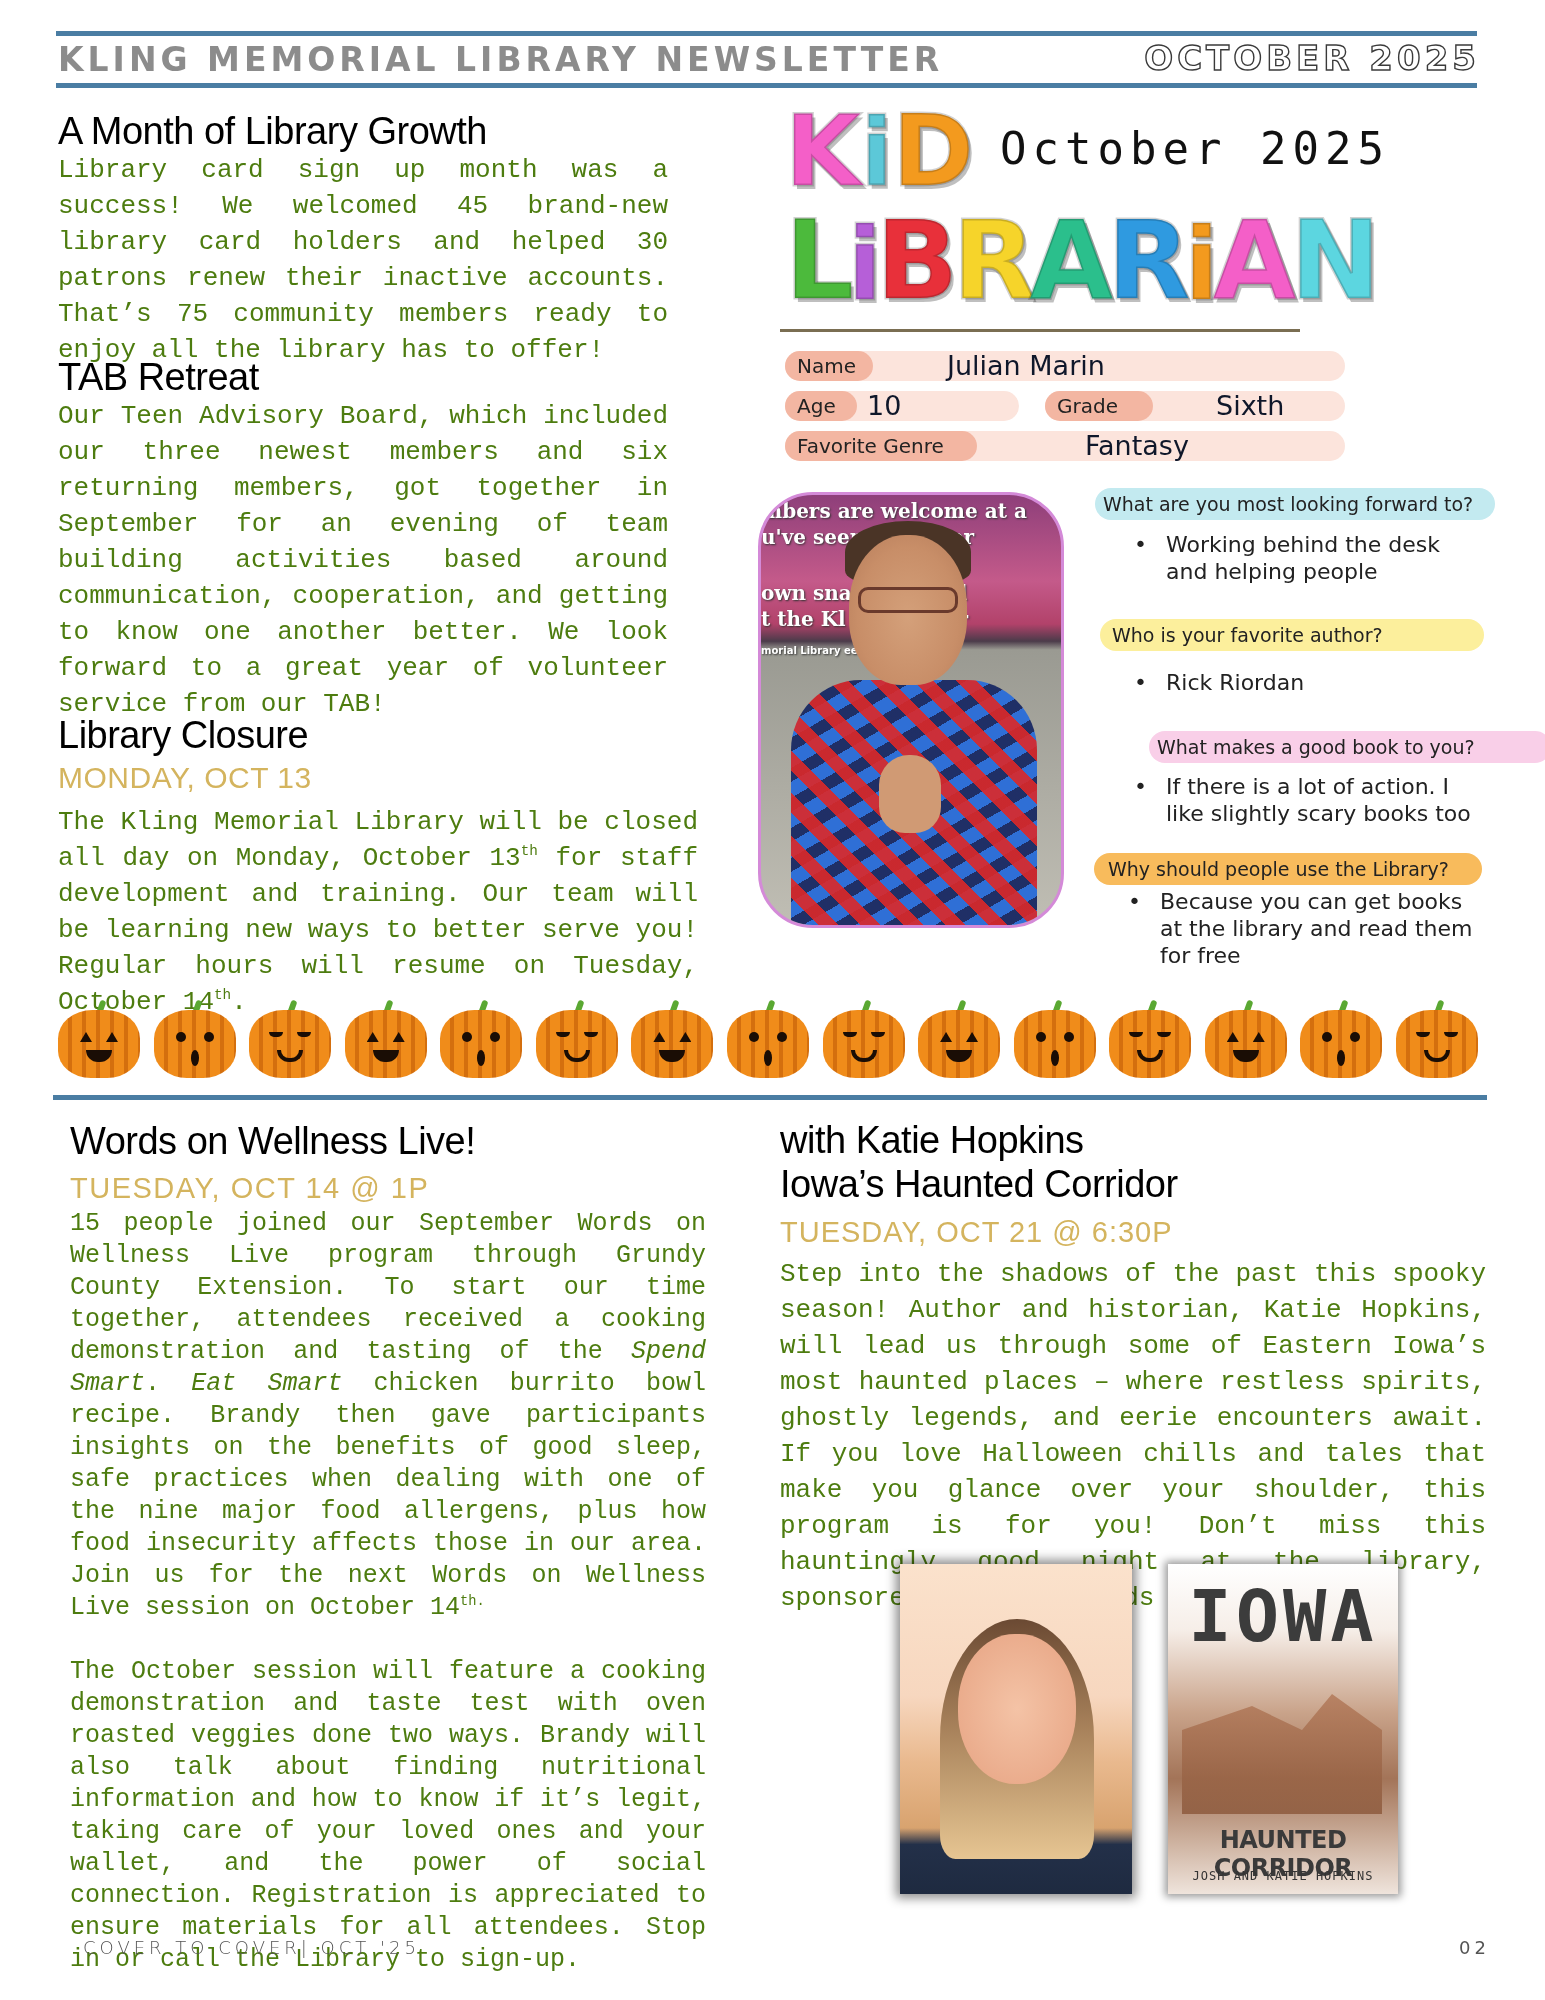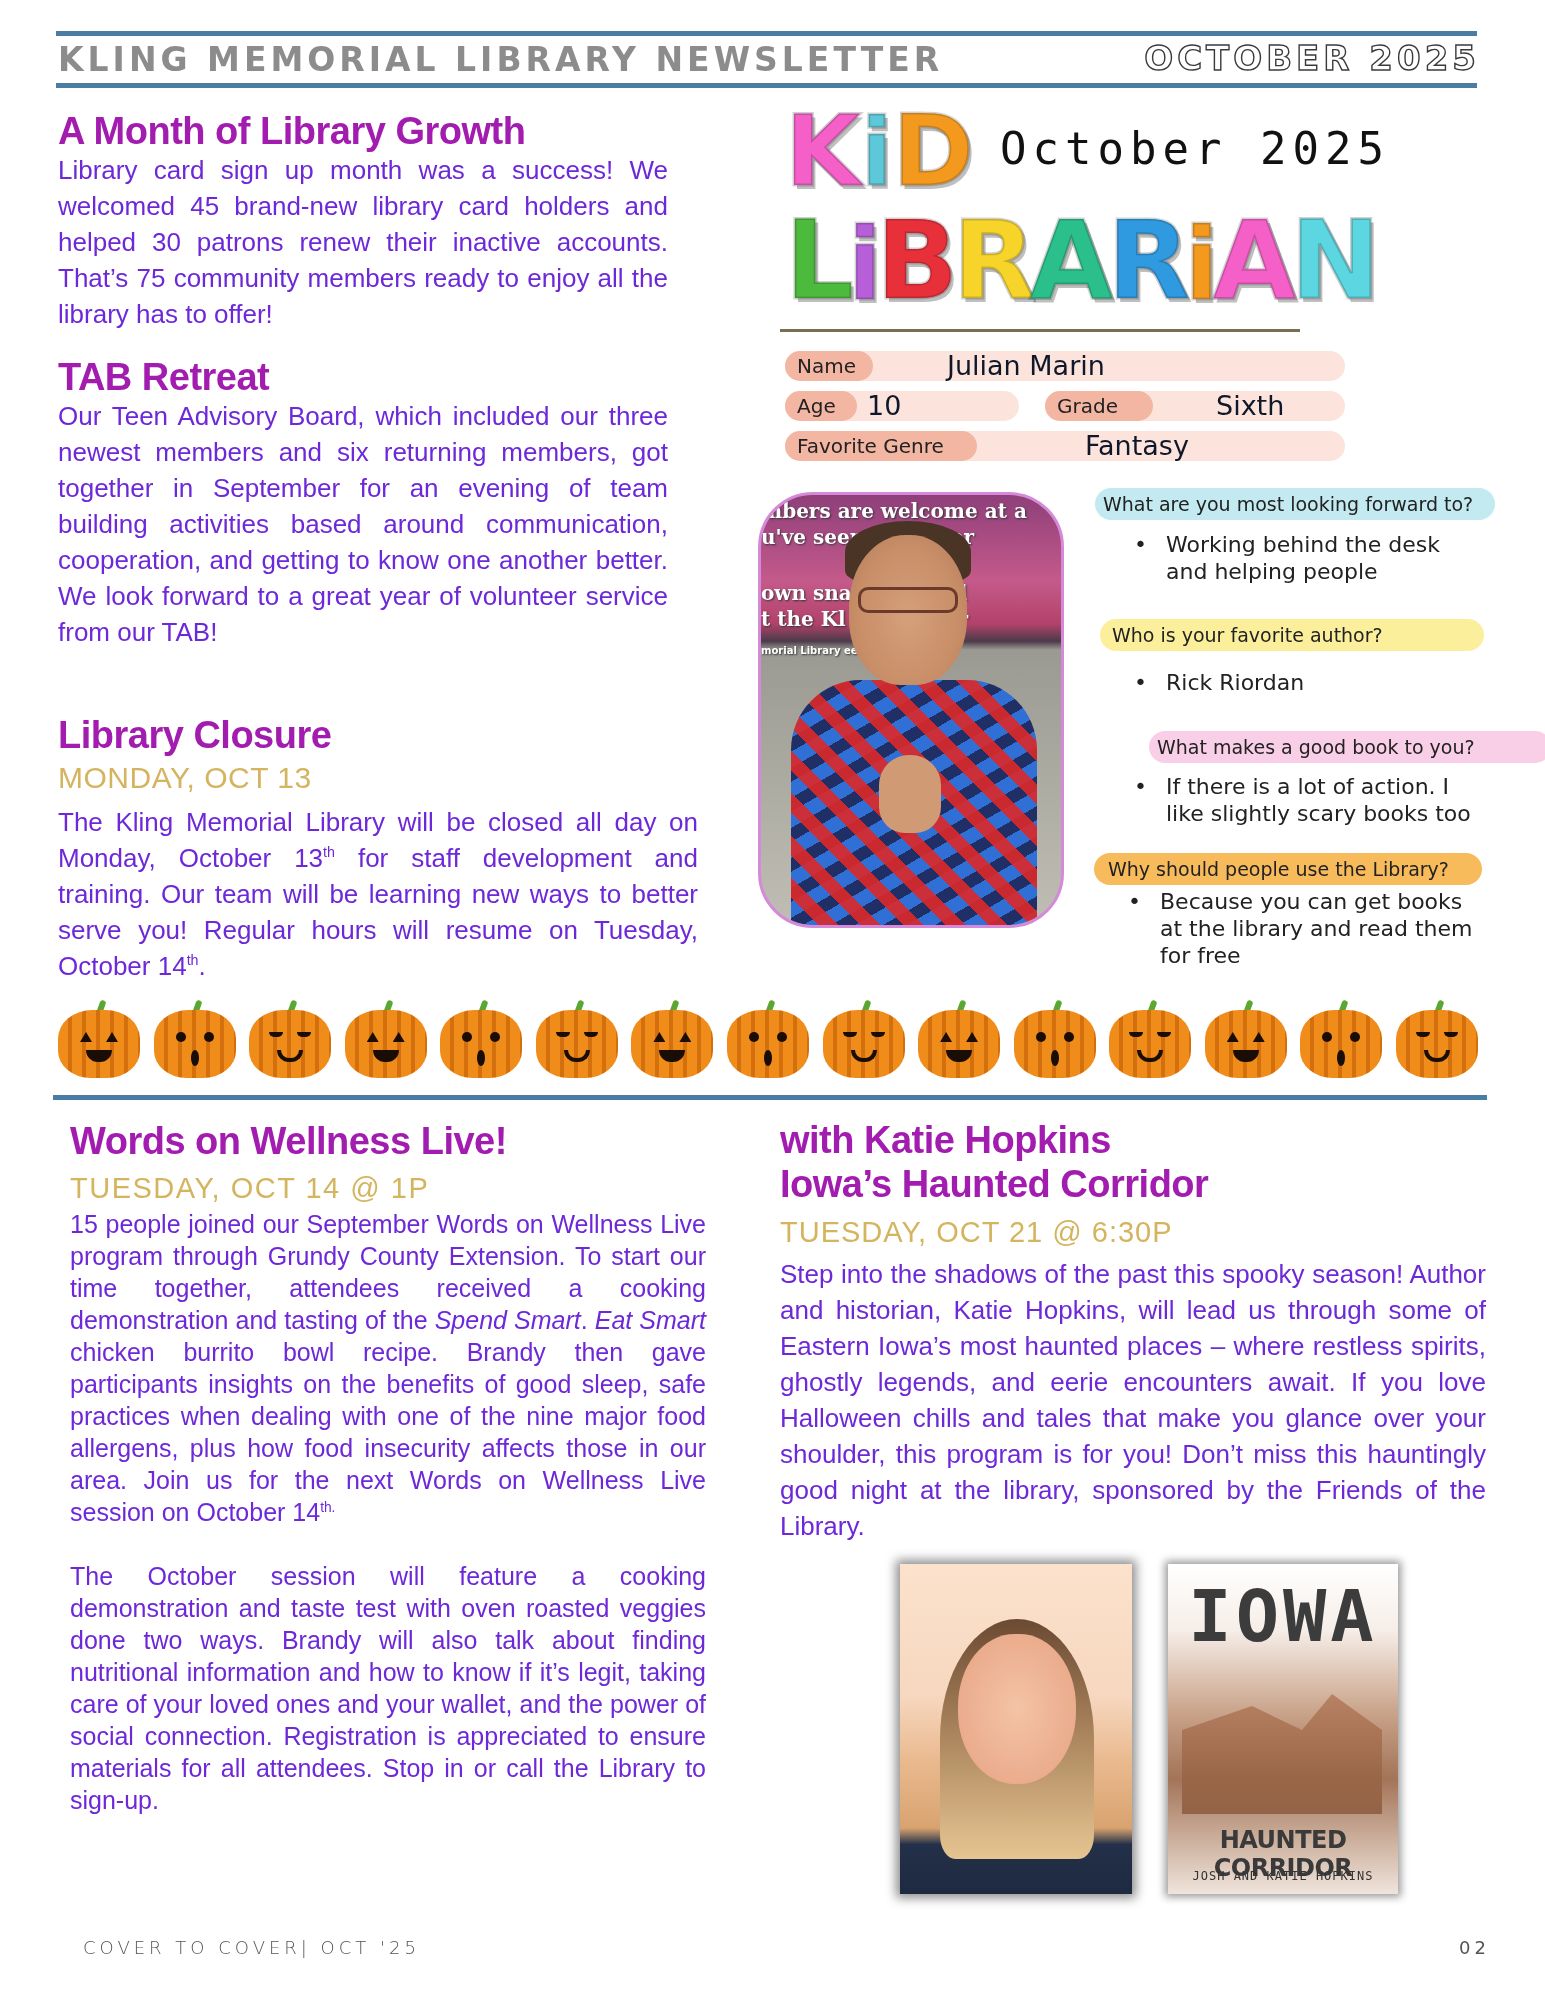--- a/index.html
+++ b/index.html
@@ -13,24 +13,24 @@
     font-family: "DejaVu Sans", sans-serif; font-weight: bold;
     font-size: 33px; letter-spacing: 4px; color: #8c8c8c;
   }
   .masthead-date {
     position: absolute; right: 65px; top: 38px;
     font-family: "DejaVu Sans", sans-serif; font-weight: bold;
     font-size: 34px; letter-spacing: 4px;
     color: #ffffff; -webkit-text-stroke: 1.4px #3a3a3a;
   }
 
-  .h2 { font-family: "Liberation Sans", sans-serif; font-weight: bold; color: #a21caf; letter-spacing: -0.5px; }
+  .h2 { font-family: "Liberation Sans", sans-serif; font-weight: normal; color: #000000; letter-spacing: -0.5px; }
   .date-line { font-family: "Liberation Sans", sans-serif; color: #d4b45e; letter-spacing: 0.5px; }
   .body-text {
-    font-family: Liberation Sans, sans-serif; color: #6d28d9;
+    font-family: Liberation Mono, monospace; color: #4d7c0f;
     text-align: justify; font-weight: 300;
   }
   sup { font-size: 0.55em; vertical-align: super; line-height: 0; margin-top: 30px; }
 
   
   .sec { position: absolute; }
 
   
   .kid-logo { position: absolute; left: 785px; top: 100px; width: 500px; height: 225px; }
   .kid-logo .row { display: flex; align-items: flex-end; }

